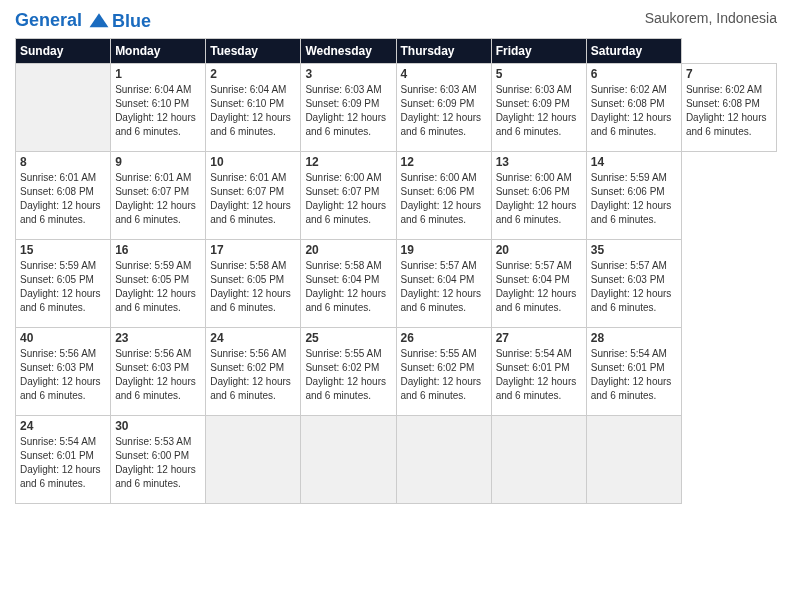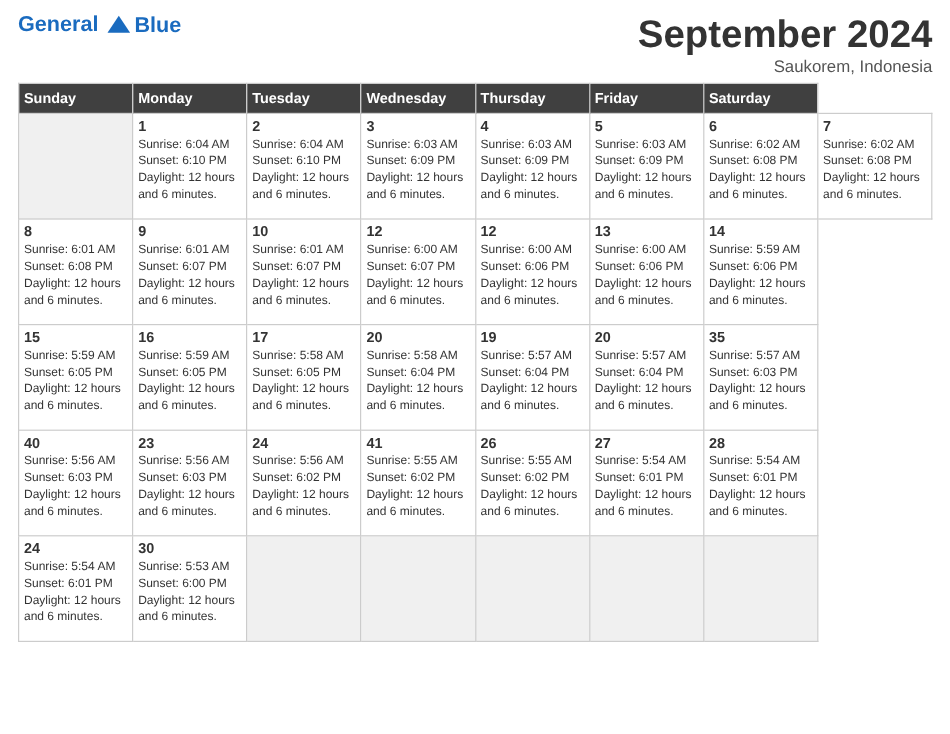--- a/index.html
+++ b/index.html
@@ -41,21 +41,21 @@
     .subtitle {
       font-size: 14px;
       color: #555;
     }
     .calendar {
       width: 100%;
       border-collapse: collapse;
       table-layout: fixed;
     }
     .calendar th {
-      background: #404040;
+      background: #0f172a;
       color: #fff;
       font-size: 12px;
       font-weight: bold;
       padding: 5px 4px;
       text-align: left;
       border: 1px solid #ccc;
     }
     .calendar td {
       border: 1px solid #ccc;
       vertical-align: top;
@@ -93,21 +93,20 @@
             <span style="color:#1a6bbf;">General</span>
             <svg class="logo-icon" viewBox="0 0 28 28" style="display:inline-block;vertical-align:middle;width:22px;height:22px;margin-left:1px;">
               <polygon points="14,4 26,22 2,22" fill="#1a6bbf"></polygon>
             </svg>
           </div>
           <div style="font-size:18px;font-weight:bold;color:#1a6bbf;margin-left:2px;">Blue</div>
         </div>
       </div>
     </div>
     <div class="title-block">
-      <div class="month-title">September 2024</div>
       <div class="subtitle">Saukorem, Indonesia</div>
     </div>
   </div>
 
   <table class="calendar">
     <thead>
       <tr id="header-row">
           <th>Sunday</th>
           <th>Monday</th>
           <th>Tuesday</th>
@@ -216,21 +215,21 @@
           </td>
           <td>
             <span class="day-number">23</span>
             <div class="cell-text">Sunrise: 5:56 AM<br>Sunset: 6:03 PM<br>Daylight: 12 hours<br>and 6 minutes.</div>
           </td>
           <td>
             <span class="day-number">24</span>
             <div class="cell-text">Sunrise: 5:56 AM<br>Sunset: 6:02 PM<br>Daylight: 12 hours<br>and 6 minutes.</div>
           </td>
           <td>
-            <span class="day-number">41</span>
+            <span class="day-number">25</span>
             <div class="cell-text">Sunrise: 5:55 AM<br>Sunset: 6:02 PM<br>Daylight: 12 hours<br>and 6 minutes.</div>
           </td>
           <td>
             <span class="day-number">26</span>
             <div class="cell-text">Sunrise: 5:55 AM<br>Sunset: 6:02 PM<br>Daylight: 12 hours<br>and 6 minutes.</div>
           </td>
           <td>
             <span class="day-number">27</span>
             <div class="cell-text">Sunrise: 5:54 AM<br>Sunset: 6:01 PM<br>Daylight: 12 hours<br>and 6 minutes.</div>
           </td>

